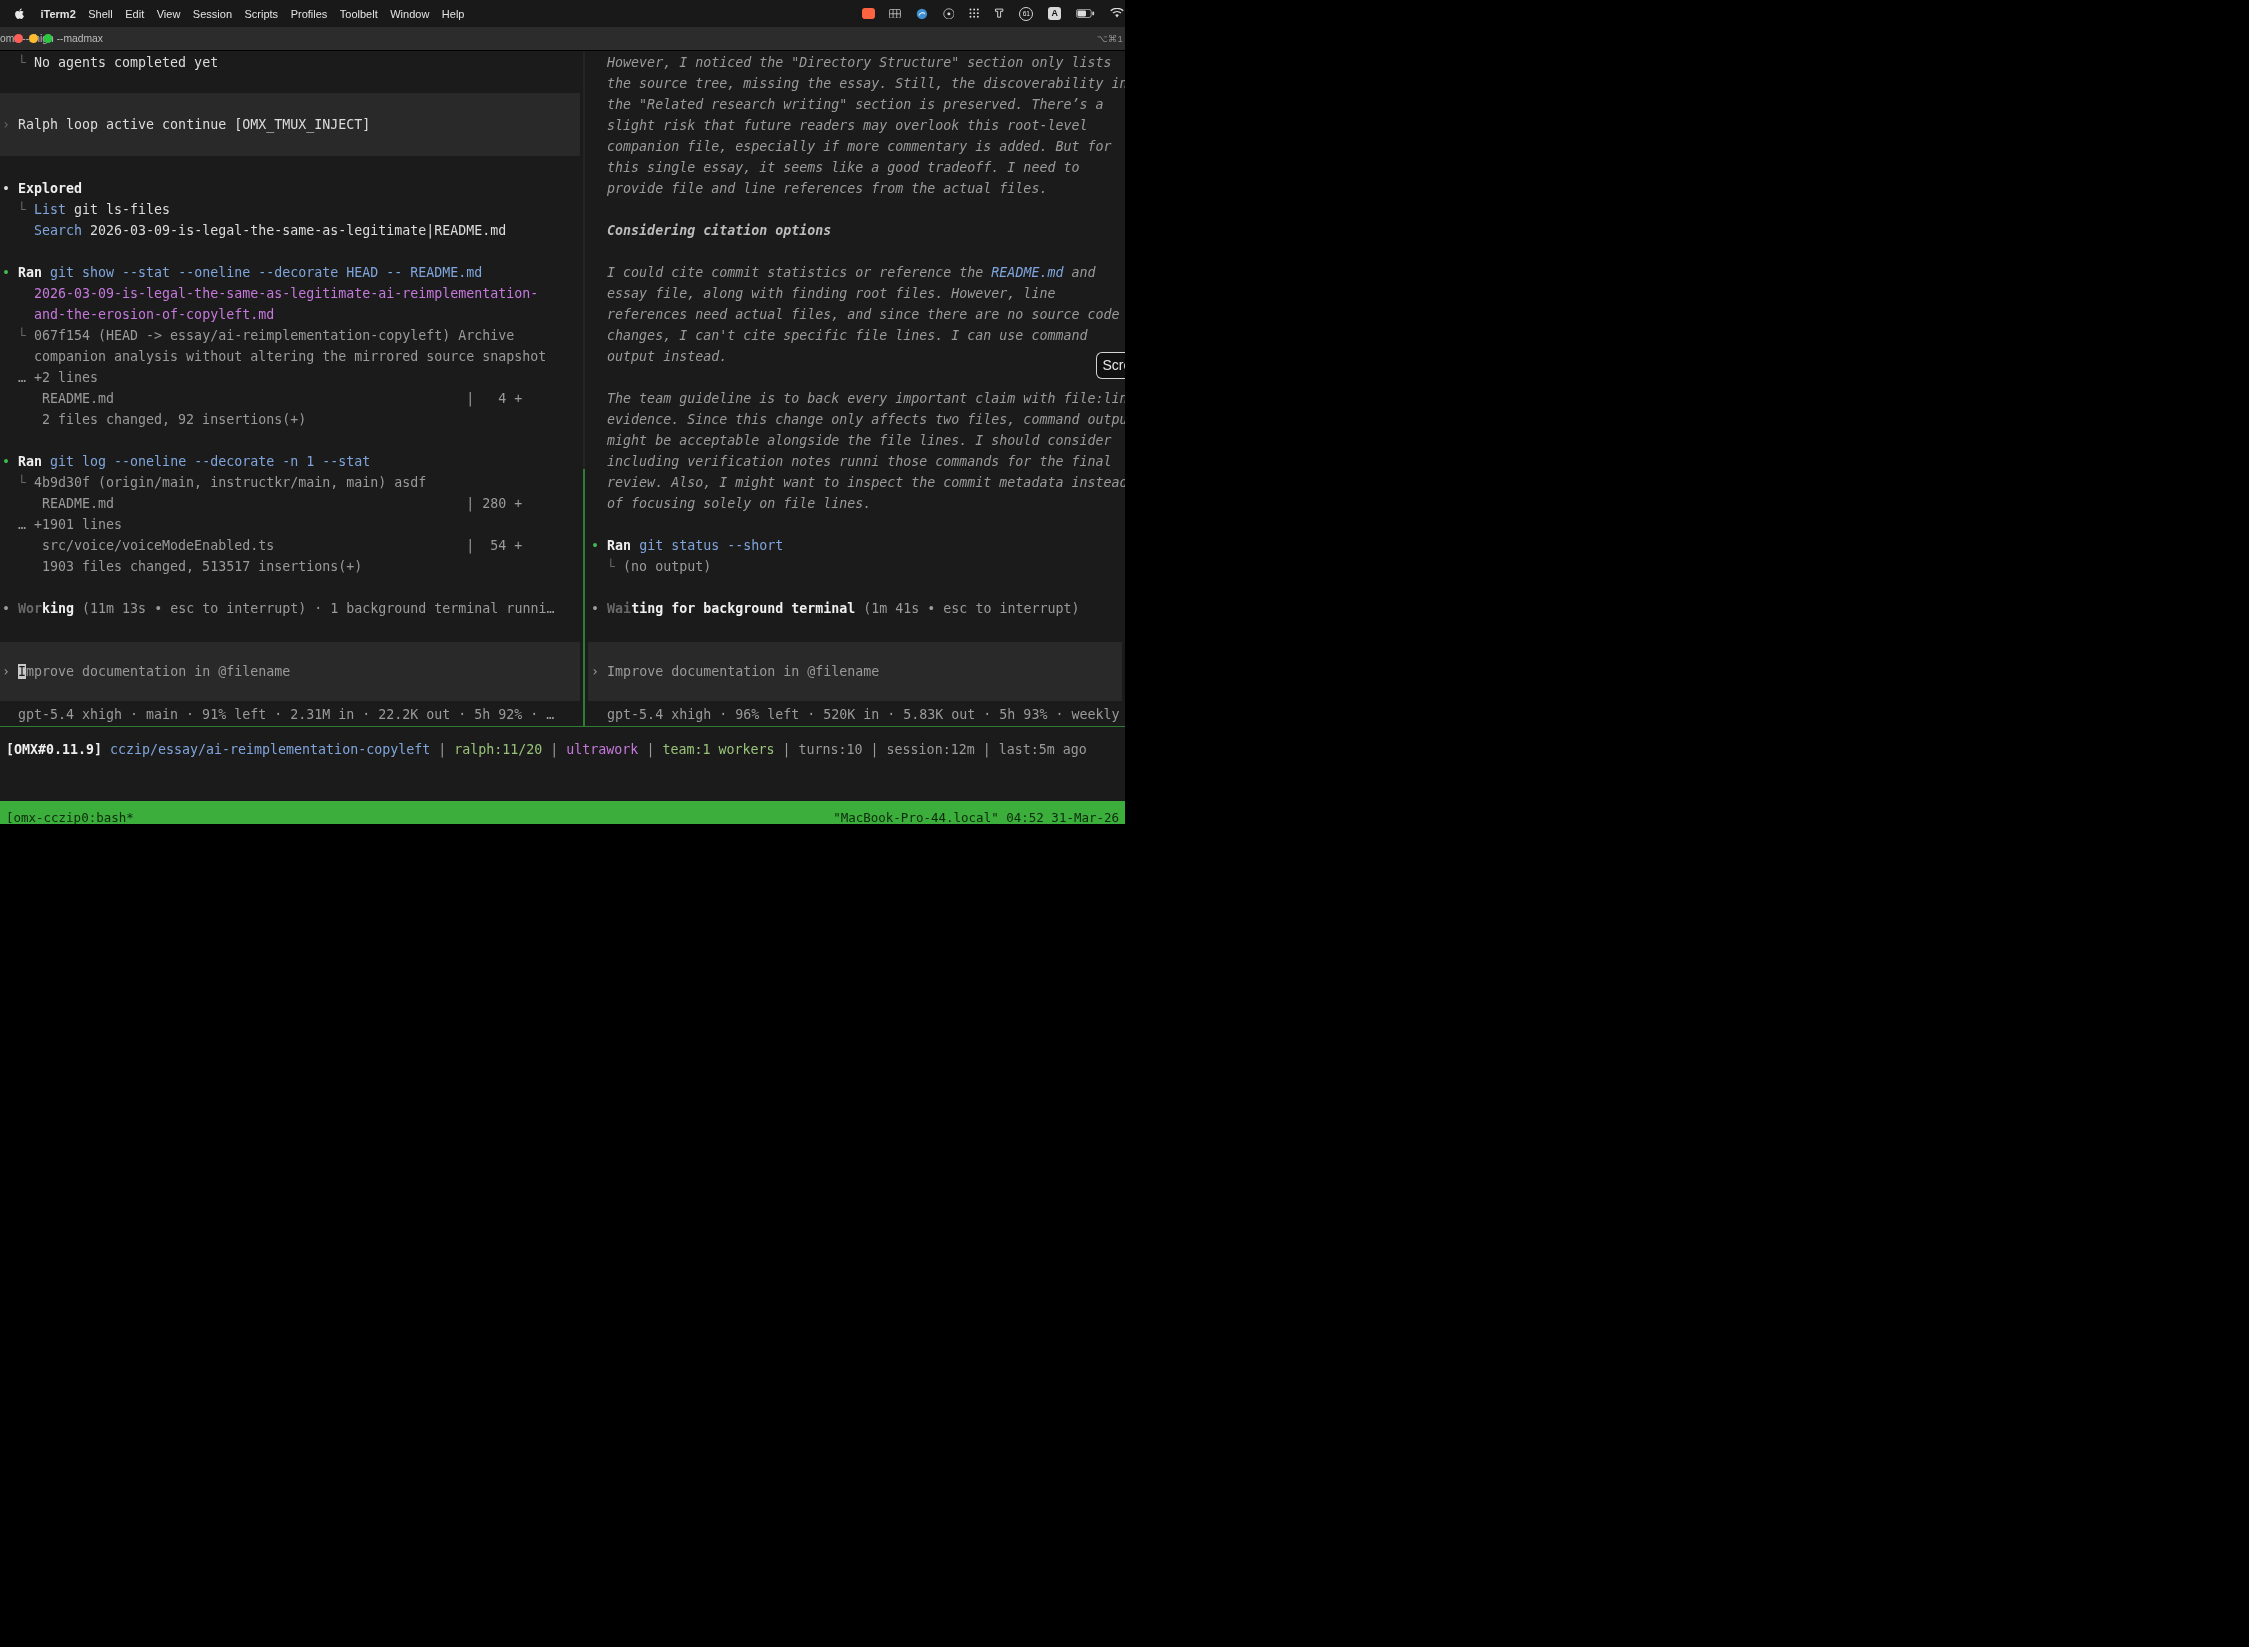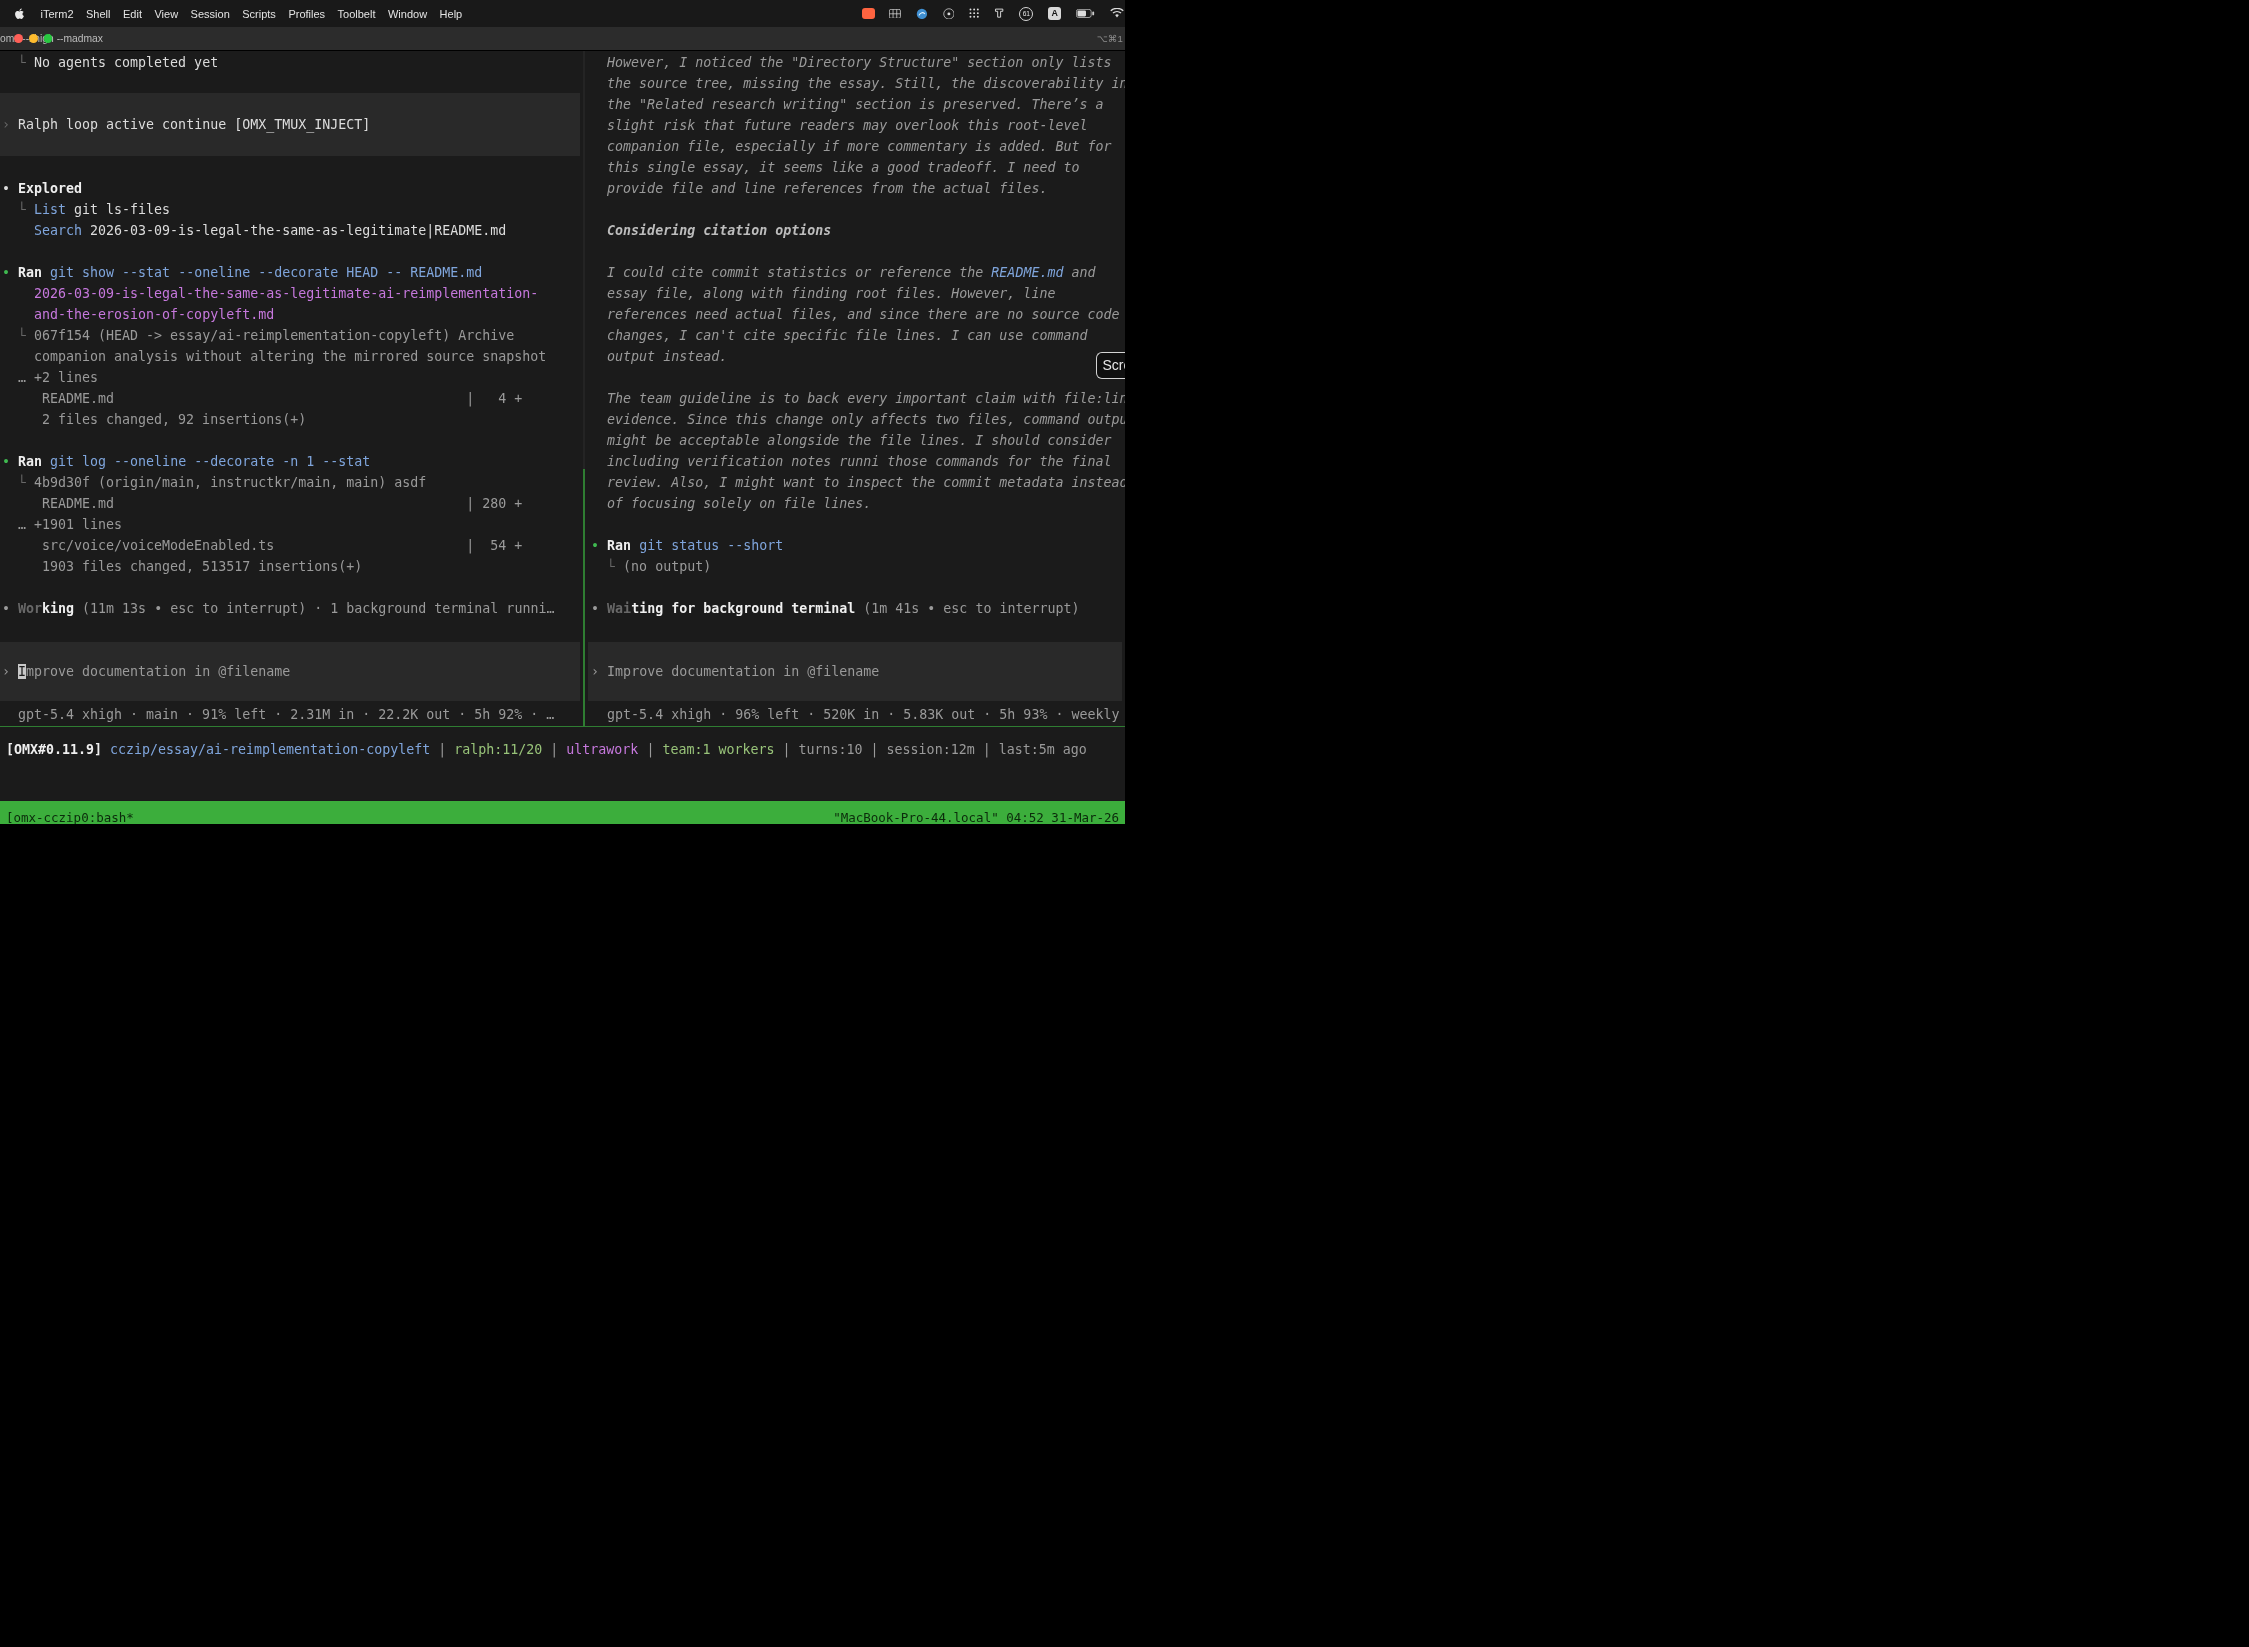--- a/index.html
+++ b/index.html
@@ -5,21 +5,21 @@
   *{margin:0;padding:0;box-sizing:border-box}
   html,body{width:1125px;height:824px;overflow:hidden;background:#000}
   .screen{width:1125px;height:824px;display:flex;flex-direction:column;
     background:var(--term-bg,#1b1b1b);font-family:"DejaVu Sans Mono",monospace}
 
   
   .menu-bar{flex:none;height:27px;background:var(--menubar-bg,#191919);display:flex;align-items:center;
     padding:0 1.5px 0 14px;font-family:"Liberation Sans",sans-serif;font-size:11px;color:#e3e3e3;overflow:hidden}
   .apple{display:flex;align-items:center}
   .menu-items{display:flex;gap:12.5px;align-items:center;margin-left:15.5px;white-space:nowrap}
-  .menu-item.app{font-weight:400}
+  .menu-item.app{font-weight:700}
   .menu-right{margin-left:auto;display:flex;align-items:center;gap:14.8px;white-space:nowrap}
   .rec{width:12.5px;height:11px;border-radius:3px;background:var(--rec-orange,#ff6440);display:inline-block}
   .mb-ico{display:flex;align-items:center}
   .gauge{width:14px;height:14px;border:0.7px solid #d6d6d6;border-radius:50%;display:flex;align-items:center;justify-content:center;
     font-size:6.6px;color:#e6e6e6;font-family:"Liberation Sans",sans-serif}
   .a-badge{width:13.3px;height:13.3px;border-radius:3px;background:#d8d8d8;color:#161616;font-weight:700;font-size:8.9px;
     display:flex;align-items:center;justify-content:center;font-family:"Liberation Sans",sans-serif}
 
   
   .title-bar{flex:none;height:24px;background:var(--title-bg,#2c2c2c);border-bottom:0.7px solid #000;

